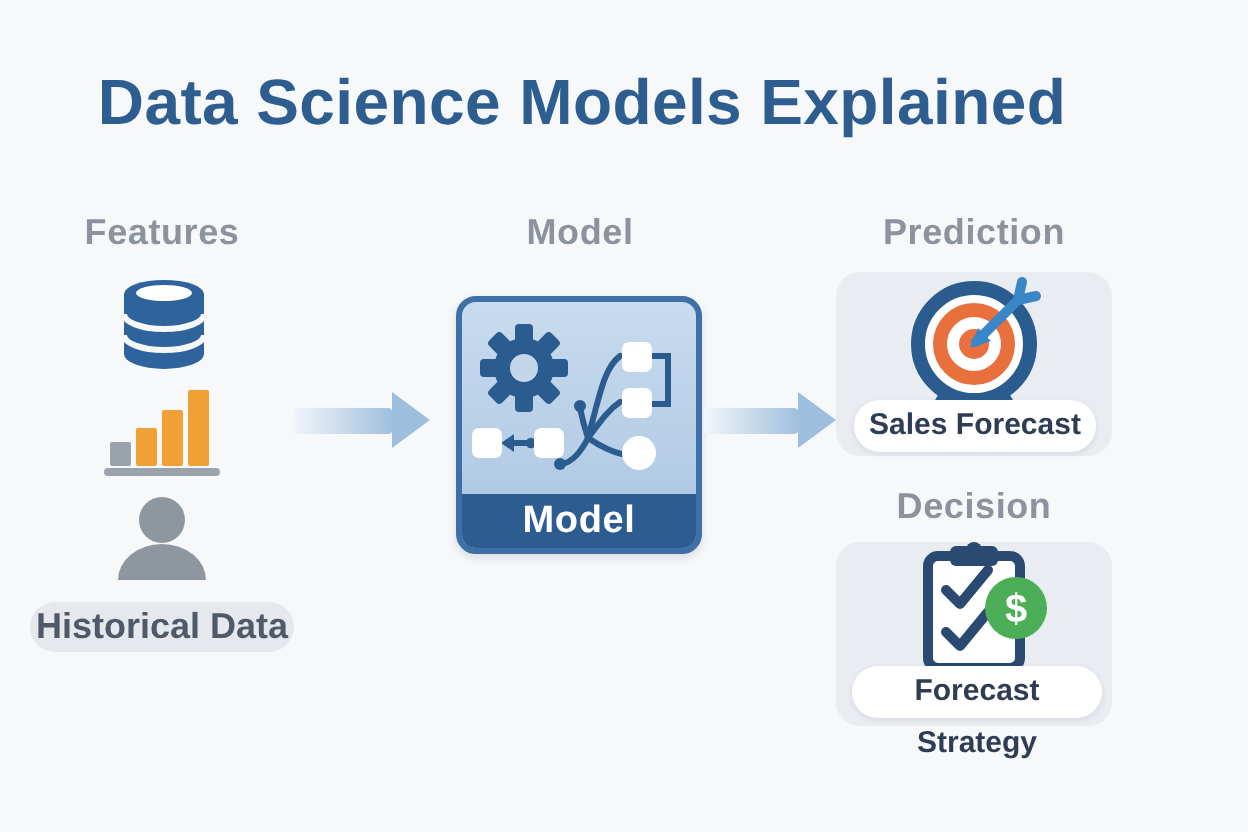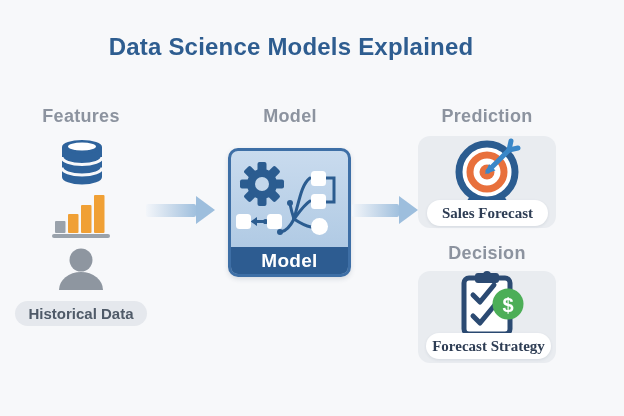--- a/index.html
+++ b/index.html
@@ -4,41 +4,41 @@
 <style>
   html,body{margin:0;padding:0;background:#f7f8fa;}
   #stage{
     position:relative;width:624px;height:416px;overflow:hidden;
     background:#f7f8fa;
     font-family:"Liberation Sans","DejaVu Sans",sans-serif;
   }
   .abs{position:absolute;}
   #title{
     left:0;top:33px;width:582px;text-align:center;
-    font-size:24px;font-weight:700;color:#2e5d90;letter-spacing:.2px;
+    font-size:32px;font-weight:700;color:#2e5d90;letter-spacing:.2px;
   }
   .col-heading{
     top:106px;width:160px;text-align:center;
     font-size:18px;font-weight:700;color:#8c939f;letter-spacing:.3px;
   }
   #heading-features{left:1px;}
   #heading-model{left:210px;}
   #heading-prediction{left:407px;}
   #heading-decision{left:407px;top:243px;}
 
   .pill-gray{
     left:15px;top:301px;width:132px;height:25px;border-radius:13px;
     background:#e5e8ed;text-align:center;line-height:25px;
-    font-size:15px;font-weight:600;color:#4f5a68;
+    font-size:18px;font-weight:600;color:#4f5a68;
   }
   .pill-white{
     height:26px;border-radius:13px;background:#ffffff;
     box-shadow:0 1px 3px rgba(40,60,90,.10);
     text-align:center;line-height:26px;
-    font-size:15px;font-weight:700;color:#2e3d54;font-family:Liberation Serif, serif;
+    font-size:15px;font-weight:700;color:#2e3d54;
   }
 
   .flow-arrow{height:28px;}
   .flow-arrow .shaft{
     position:absolute;left:0;top:8px;height:13px;
     background:linear-gradient(to right,#f3f6fa 0%,#c6d8ea 55%,#a0c0de 100%);
     border-radius:2px;
   }
   .flow-arrow .head{
     position:absolute;top:0;width:0;height:0;

